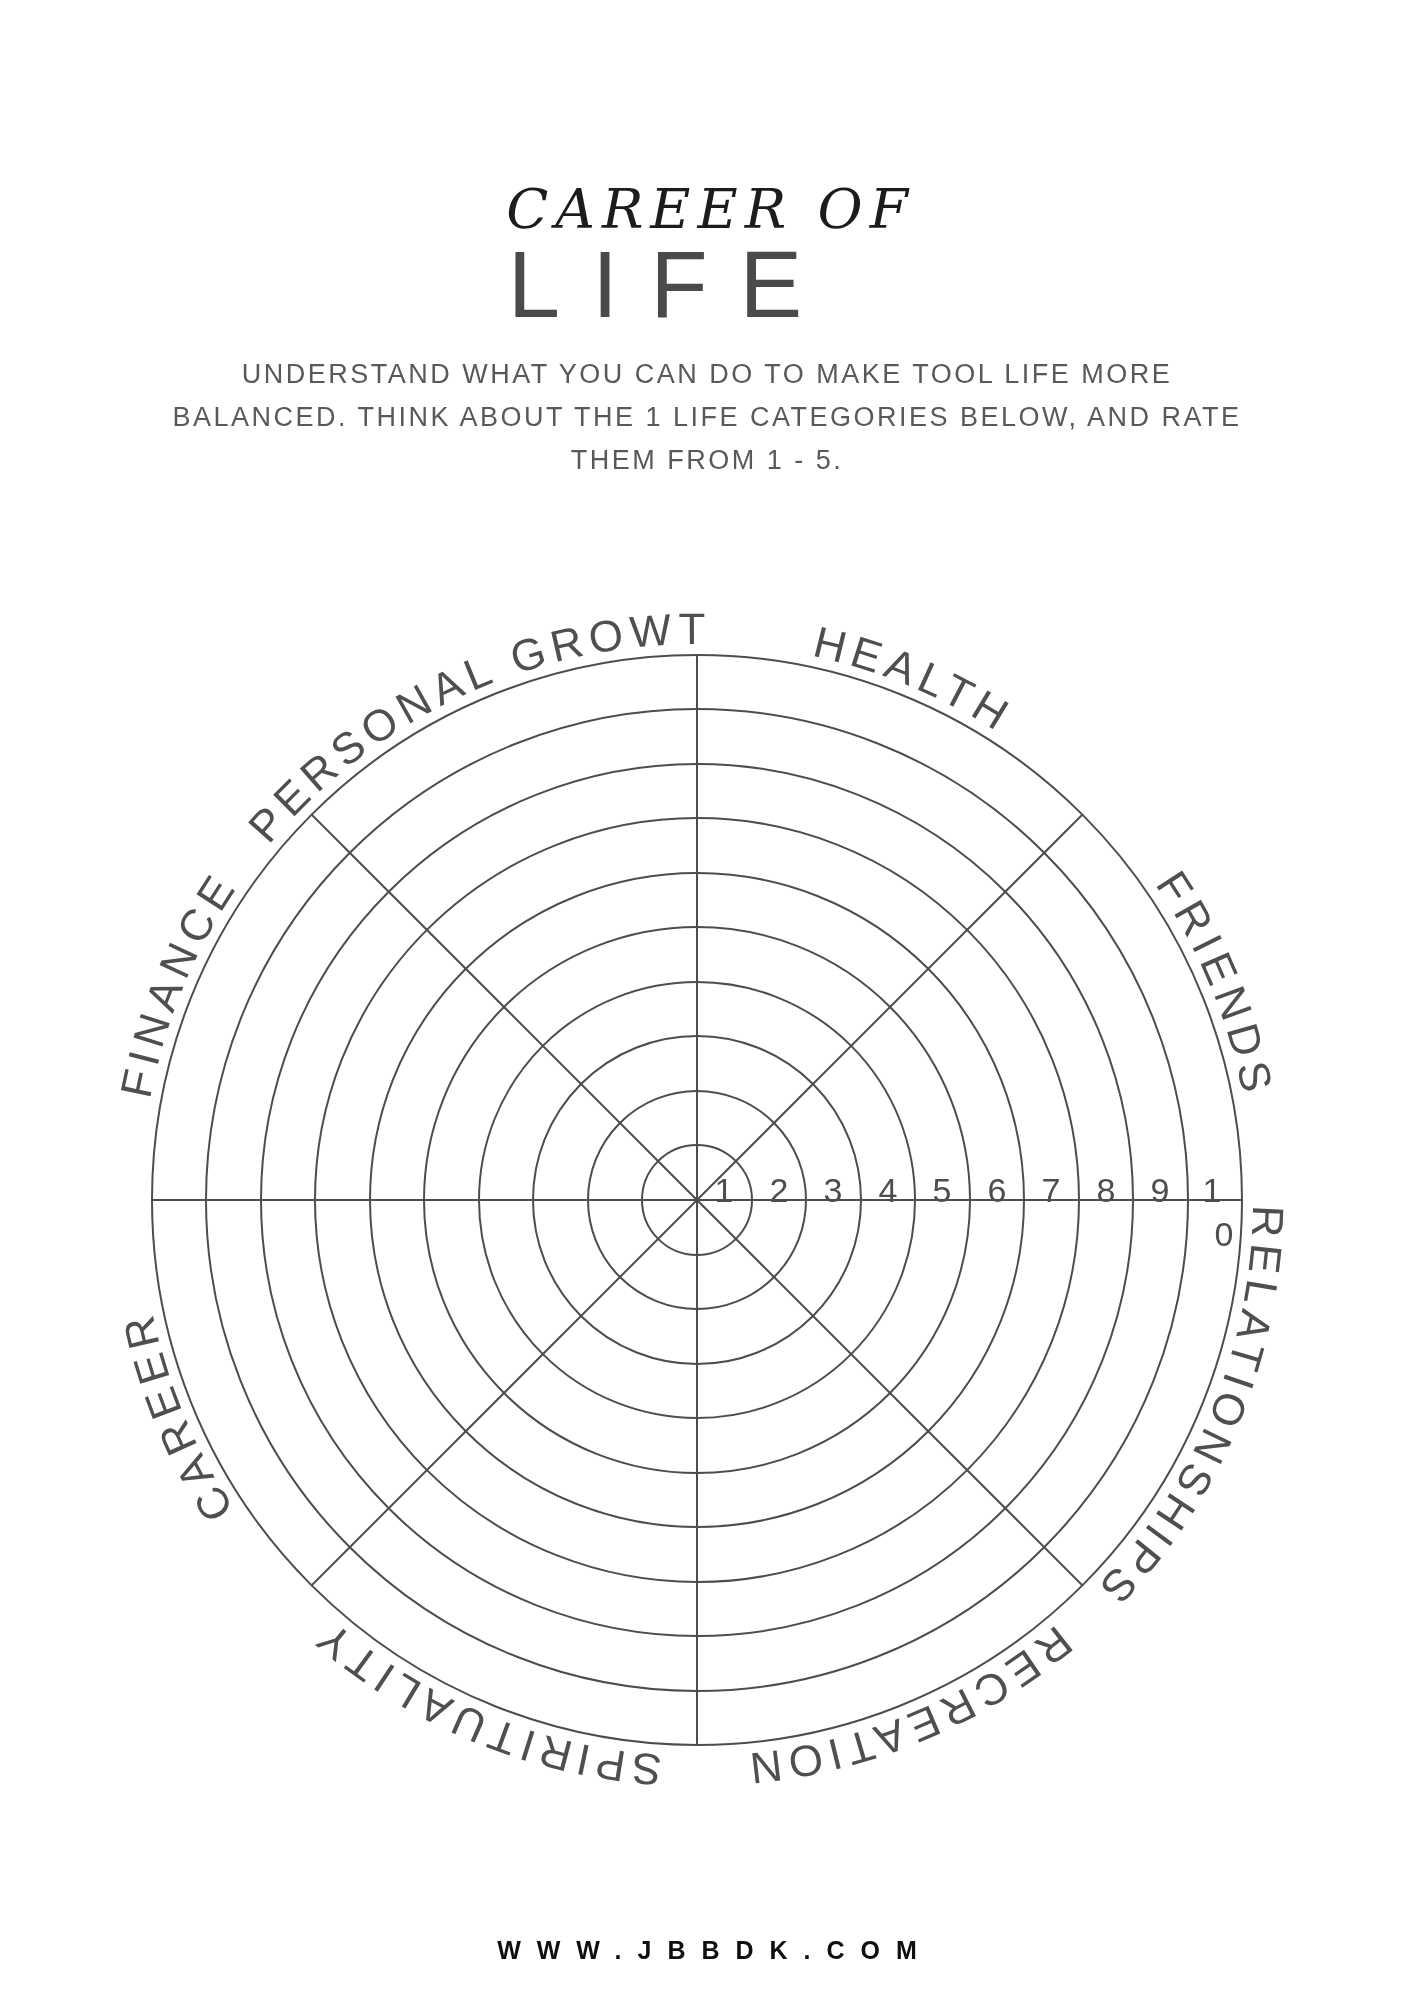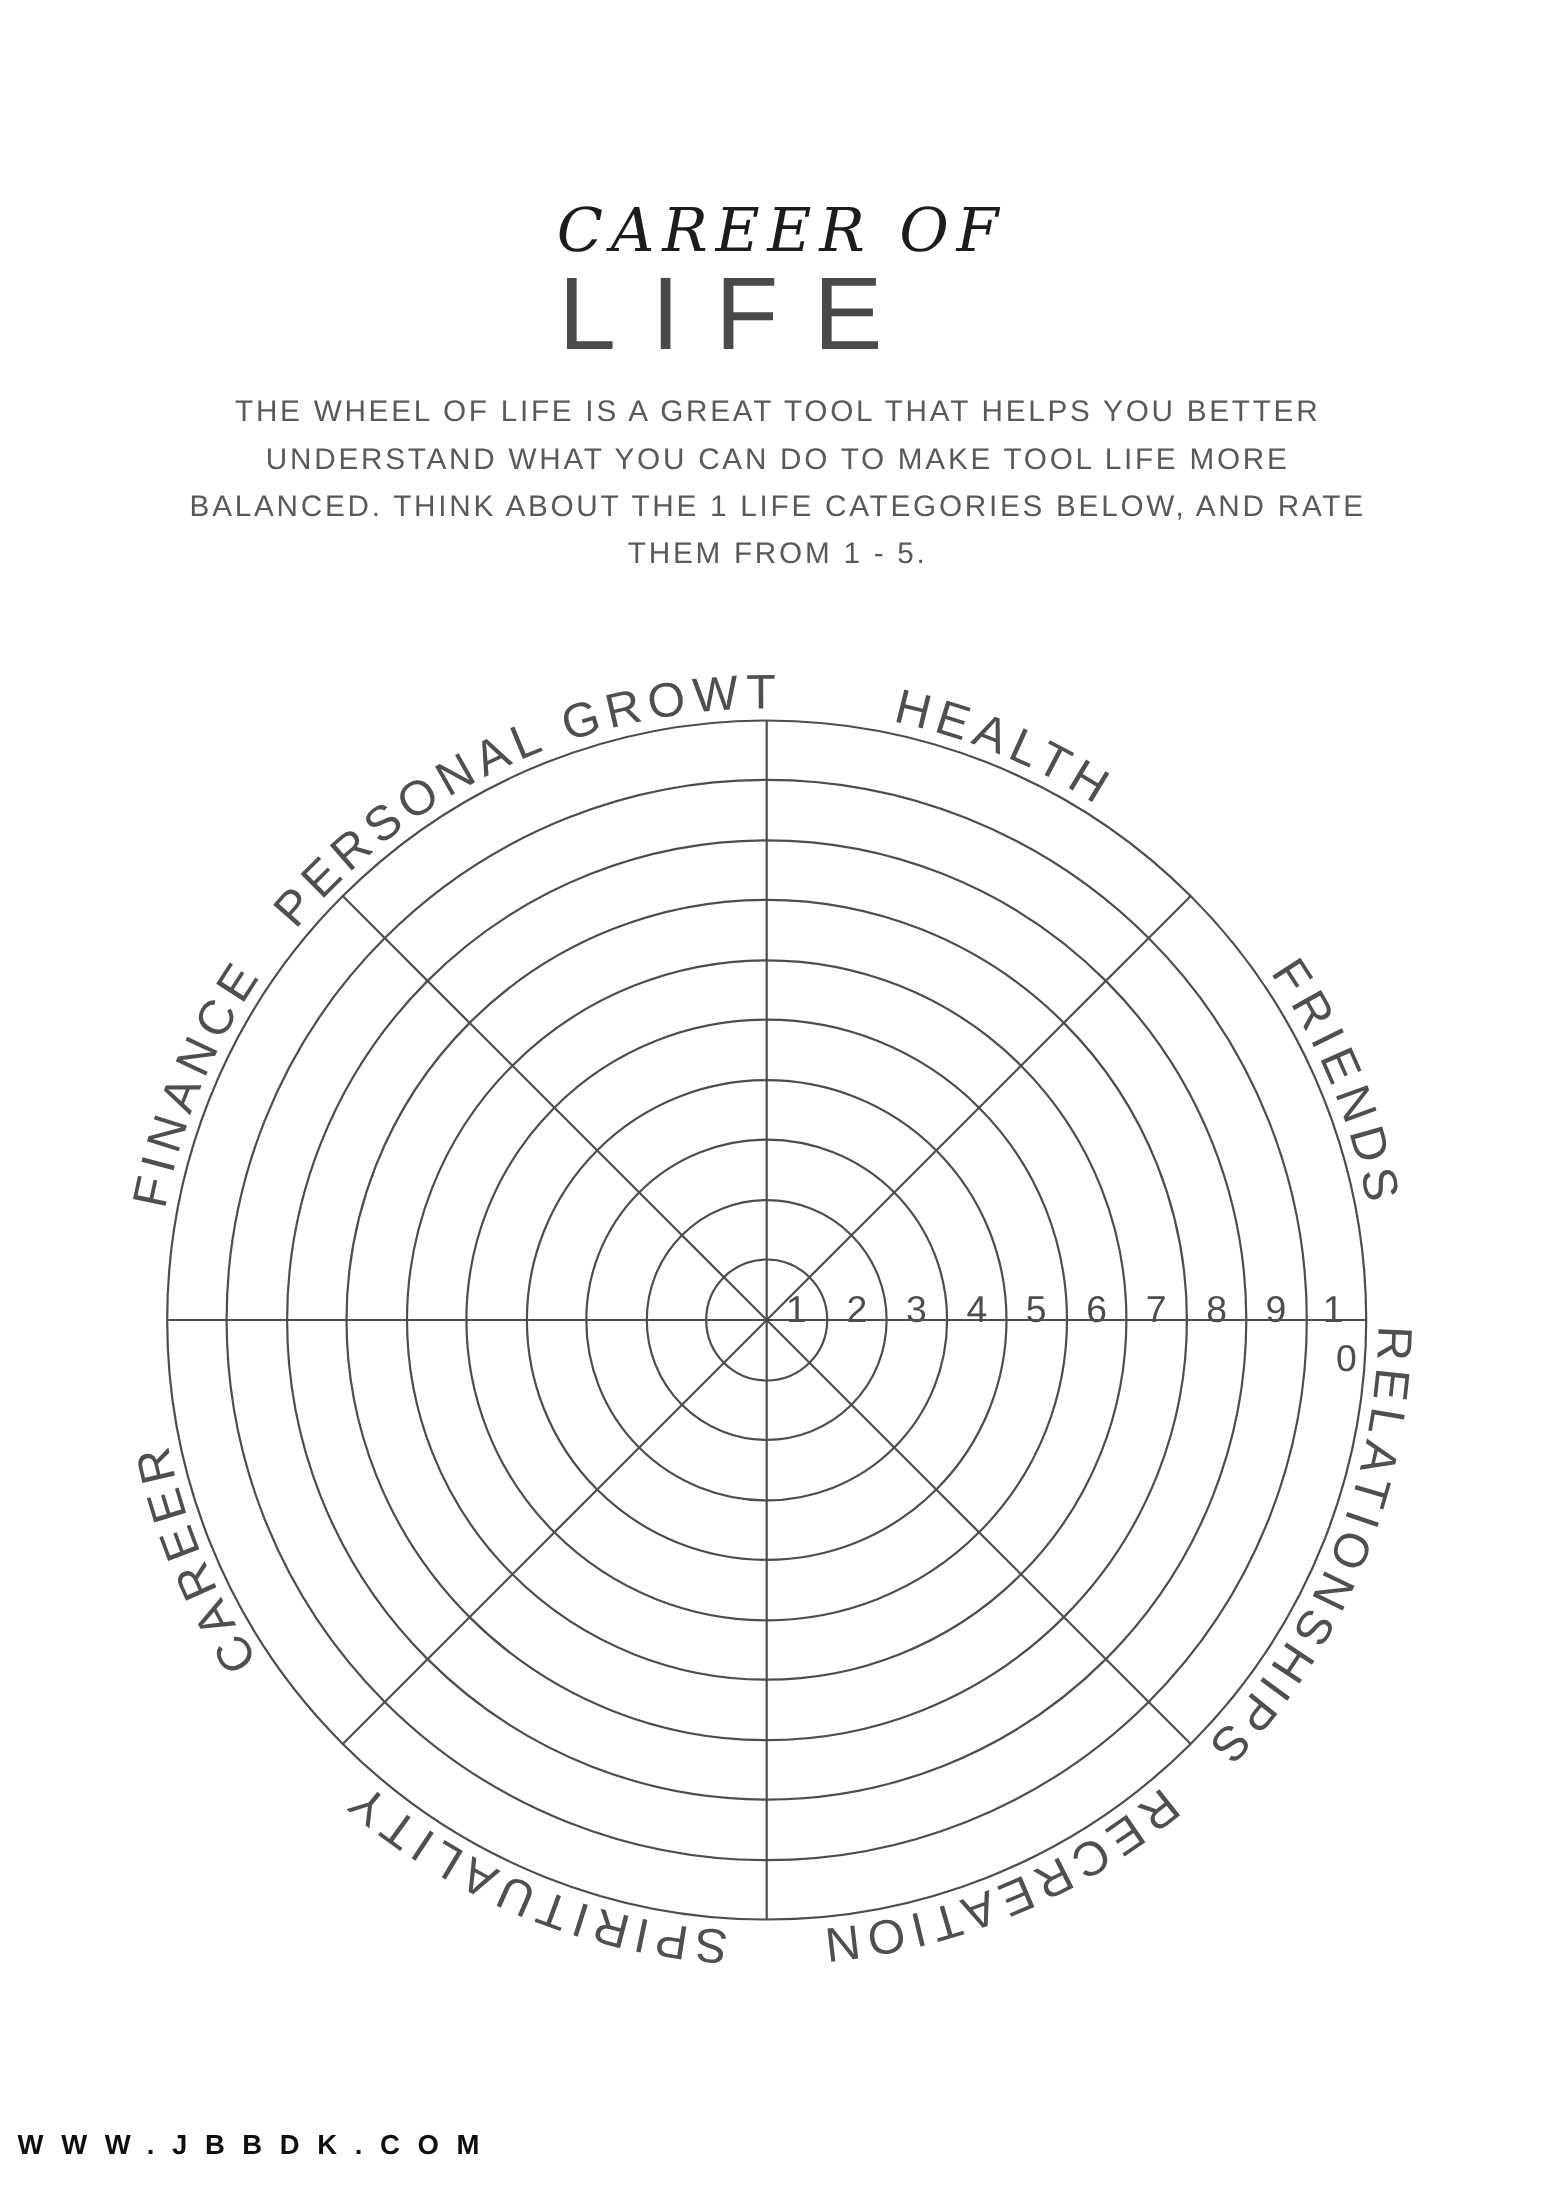--- a/index.html
+++ b/index.html
@@ -39,35 +39,34 @@
   .scale-num{
     font-family:"Liberation Sans", sans-serif;
     font-size:34px;fill:#4d4d4d;text-anchor:middle;
   }
   .cat-label{
     font-family:"Liberation Sans", sans-serif;
     font-size:44px;letter-spacing:6px;fill:#4f4f4f;
   }
   .footer{
     position:absolute;left:0;top:1936px;width:1414px;
-    text-align:left;font-size:25px;font-weight:700;
+    text-align:center;font-size:25px;font-weight:700;
     letter-spacing:16px;padding-left:16px;box-sizing:border-box;
     color:#0f0f0f;margin:0;
   }
 </style>
 </head>
 <body>
 
 <div class="page">
 
   <h1 class="title-serif">CAREER OF</h1>
   <h2 class="title-main">LIFE</h2>
 
   <p class="description">
-    <span>THE WHEEL OF LIFE IS A GREAT TOOL THAT HELPS YOU BETTER</span>
     <span>UNDERSTAND WHAT YOU CAN DO TO MAKE TOOL LIFE MORE</span>
     <span>BALANCED. THINK ABOUT THE 1 LIFE CATEGORIES BELOW, AND RATE</span>
     <span>THEM FROM 1 - 5.</span>
   </p>
 
   <svg class="wheel-svg" viewBox="0 0 1414 2000" aria-hidden="false">
     <defs>
       <path id="label-circle" d="M 697 644 A 556 556 0 1 1 697 1756 A 556 556 0 1 1 697 644"></path>
     </defs>
 

